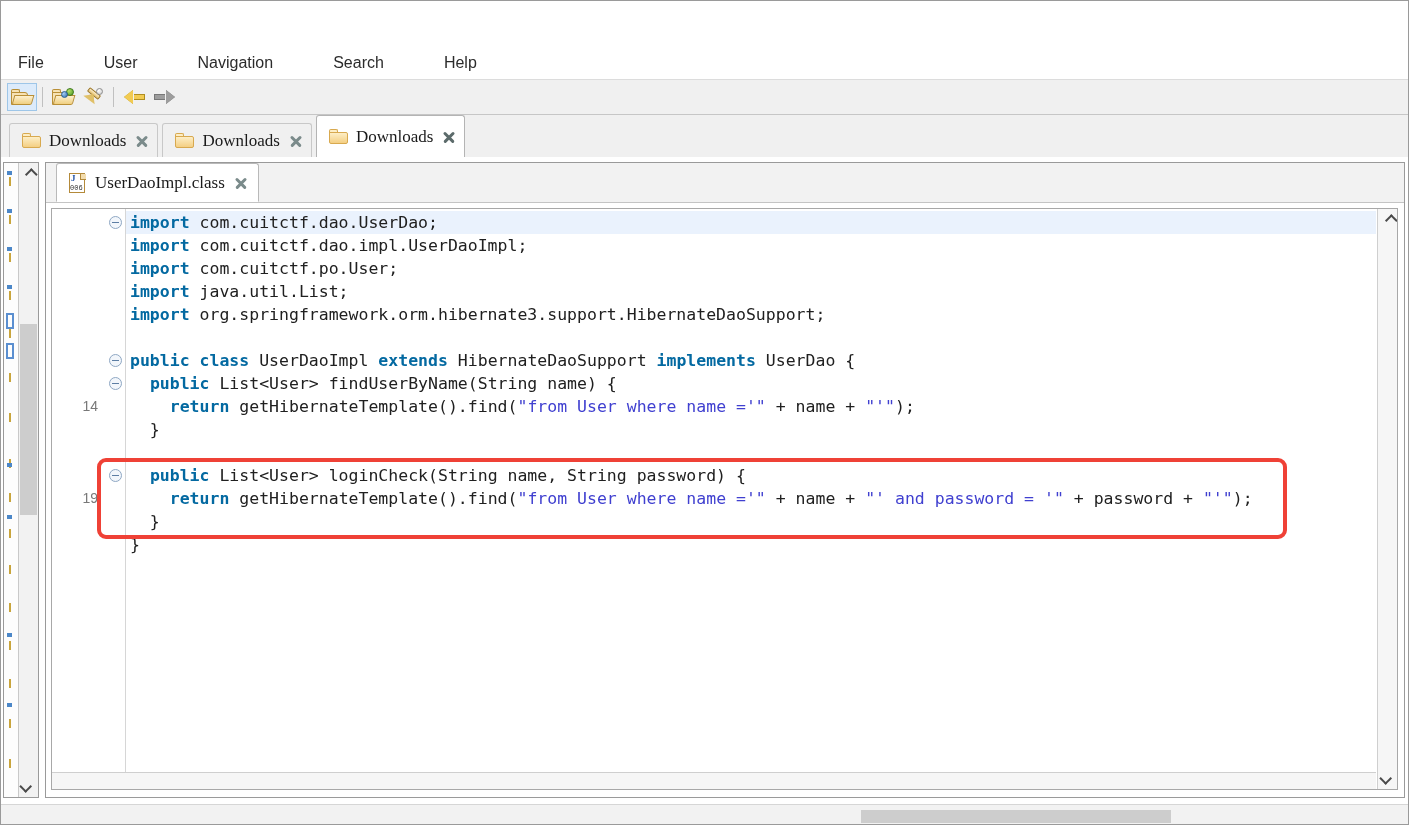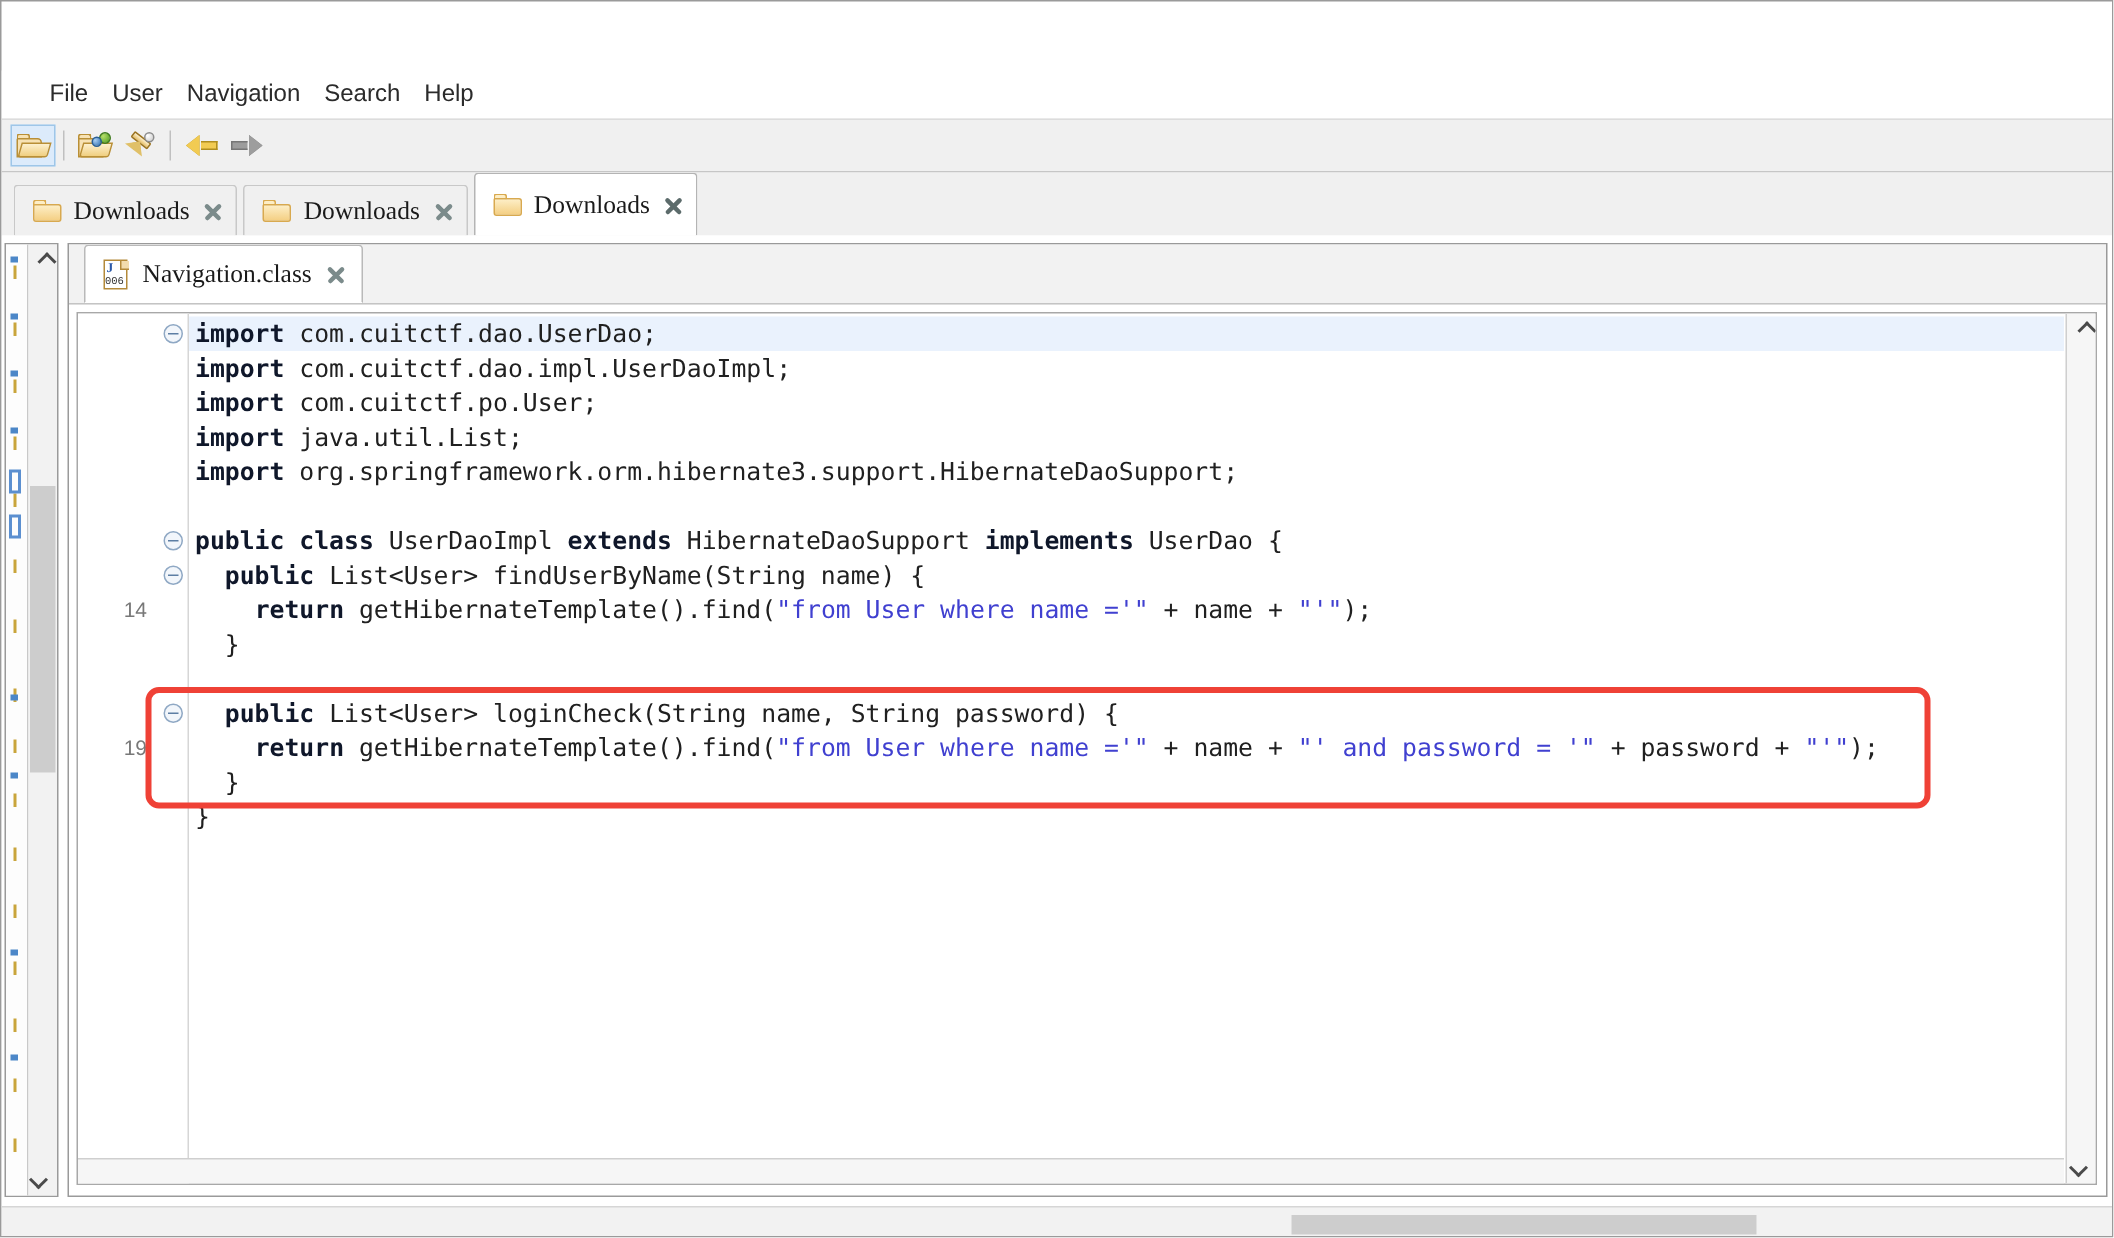--- a/index.html
+++ b/index.html
@@ -73,21 +73,22 @@
   }
   .wb-close::before { transform: rotate(45deg); }
   .wb-close::after  { transform: rotate(-45deg); }
 
   
   .menubar {
     position: absolute; left: 0; top: 46px;
     width: 1409px; height: 32px;
     background: #ffffff;
     display: flex; align-items: center;
-    padding-left: 24px;
+    padding-left: 9px;
+    gap: 44px;
   }
   .menu-item {
     font-size: 16px; color: #2b2b2b;
     padding: 3px 8px; cursor: default;
     font-family: "Liberation Sans", sans-serif;
   }
 
   
   .toolbar {
     position: absolute; left: 0; top: 78px;
@@ -367,21 +368,21 @@
   .foldmark::after {
     content: ""; position: absolute; left: 2px; top: 5px;
     width: 7px; height: 1.4px; background: #5d7ea4;
   }
   .line {
     position: absolute; left: 0; right: 0; height: 23px;
     padding-left: 4px;
   }
   .line.hl { background: #eaf2fd; }
 
-  .kw  { color: #0f172a; font-weight: bold; }
+  .kw  { color: #0369a1; font-weight: bold; }
   .str { color: #4040d0; }
   .plain { color: #202020; }
 
   
   .red-box {
     position: absolute;
     border: 4px solid #ef4136;
     border-radius: 9px;
     pointer-events: none;
   }
@@ -529,21 +530,21 @@
     <div class="editor-frame">
 
       <div class="inner-tabs">
         <div class="itab">
           <div class="class-icon">
             <div class="page"></div>
               <div class="fold"></div>
             <div class="j">J</div>
               <div class="bits">006</div>
           </div>
-          <div class="itab-label">Navigation.class</div>
+          <div class="itab-label">UserDaoImpl.class</div>
           <div class="xclose"></div>
         </div>
       </div>
 
       <div class="code-area">
         <div class="gutter-nums" id="gutter-nums">
             <div class="ln" style="top: 186px;">14</div>
             <div class="ln" style="top: 278px;">19</div>
           </div>
         <div class="fold-col" id="fold-col">

